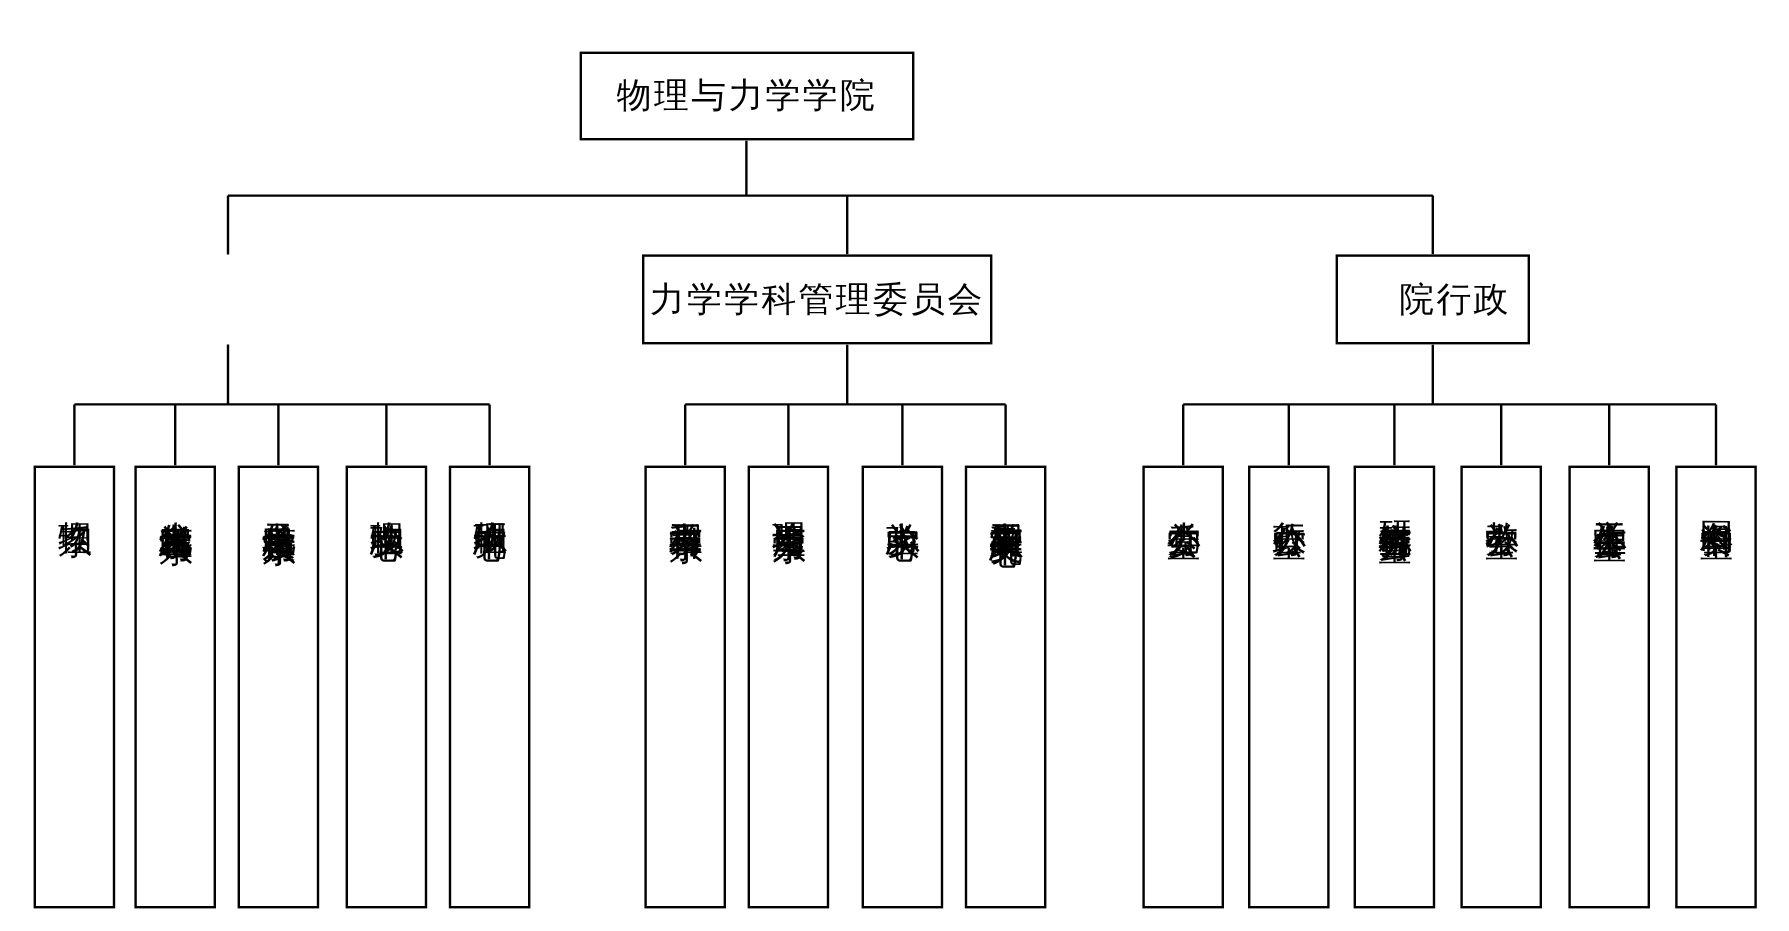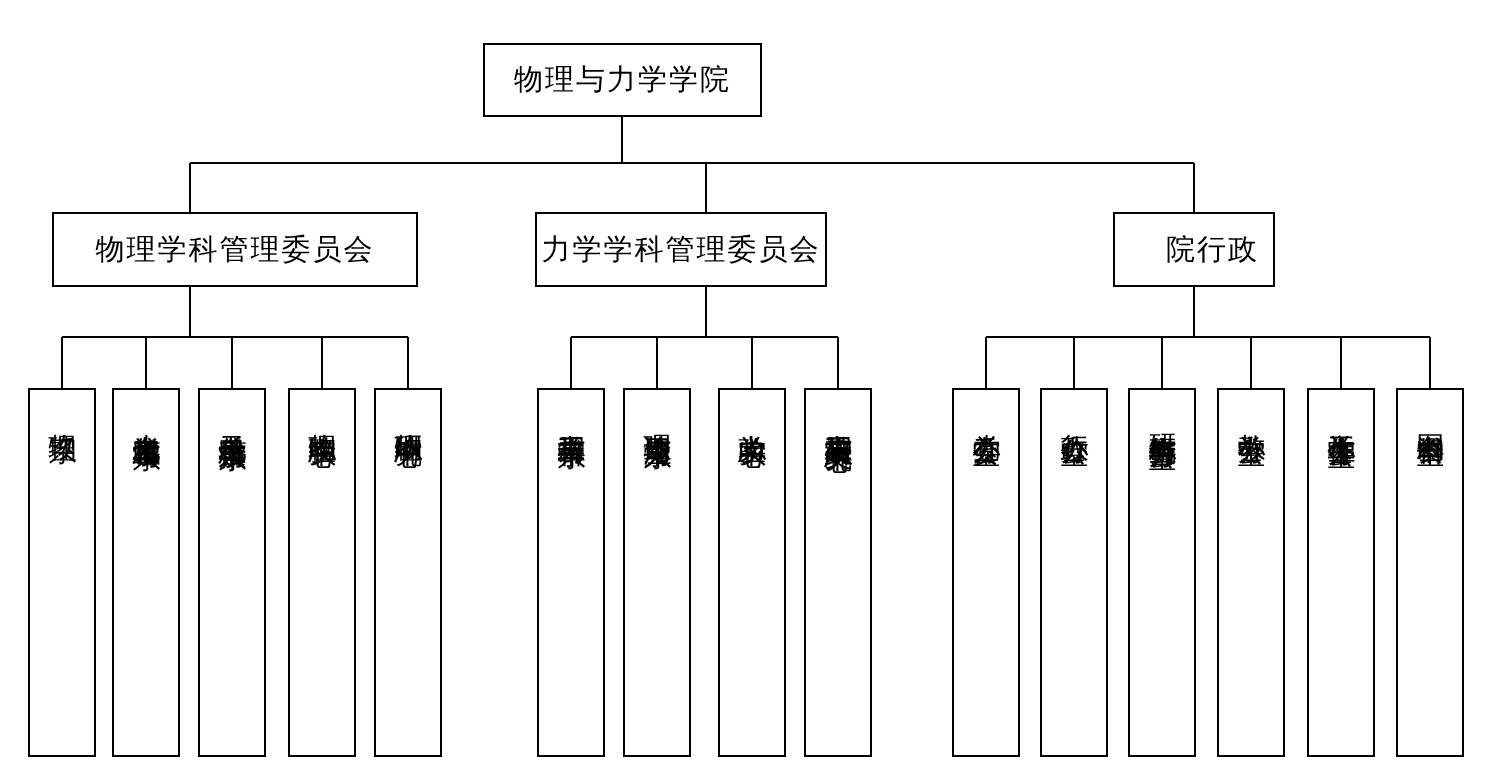--- a/index.html
+++ b/index.html
@@ -90,23 +90,20 @@
       M1194 287 V337
       M986 337 H1430
       M986 337 V388  M1074 337 V388  M1162 337 V388  M1251 337 V388  M1341 337 V388  M1430 337 V388
     "></path>
   </svg>
 
   <div class="node h-node root-node">
     <span>物理与力学学院</span>
   </div>
 
-  <div class="node h-node branch-a">
-    <span>物理学科管理委员会</span>
-  </div>
   <div class="node h-node branch-b">
     <span>力学学科管理委员会</span>
   </div>
   <div class="node h-node branch-c">
     <span>院行政</span>
   </div>
 
   <div class="node leaf a1">
     <span class="v-text">物理系</span>
   </div>

